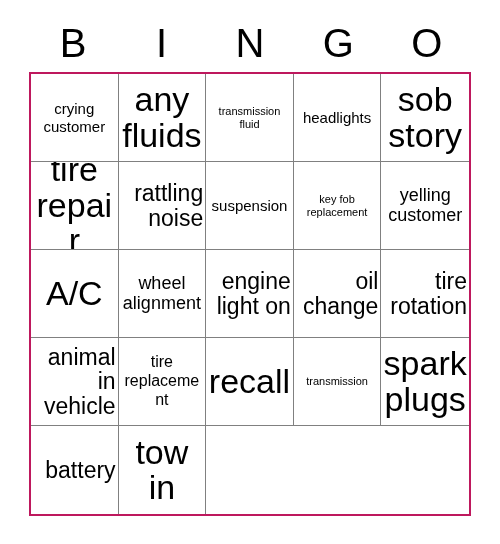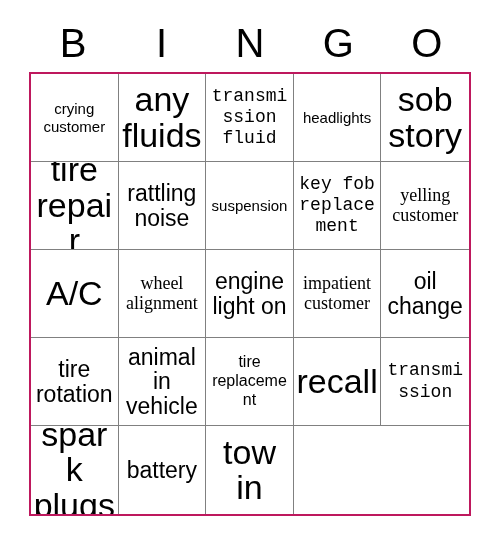--- a/index.html
+++ b/index.html
@@ -71,24 +71,24 @@
   .cell-text {
     display: block;
     width: 100%;
     line-height: 1.02;
     word-wrap: break-word;
     color: #000000;
   }
 
   
   .fs-xxl .cell-text { font-size: 34px; line-height: 1.04; }
-  .fs-lg  .cell-text { font-size: 23px; line-height: 1.06; }
-  .fs-md  .cell-text { font-size: 18px; line-height: 1.10; font-family: Liberation Serif, serif; }
+  .fs-lg  .cell-text { font-size: 23px; line-height: 1.06; text-align: right; }
+  .fs-md  .cell-text { font-size: 18px; line-height: 1.10; }
   .fs-sm  .cell-text { font-size: 15px; line-height: 1.14; }
-  .fs-xs  .cell-text { font-size: 18px; line-height: 1.18; font-family: Liberation Mono, monospace; }
+  .fs-xs  .cell-text { font-size: 11px; line-height: 1.18; }
   .fs-xxs .cell-text { font-size: 16px;  line-height: 1.18; }
 </style>
 </head>
 <body>
 
 <div id="card-root">
 
   <div id="bingo-header">
     <div class="header-letter">B</div>
     <div class="header-letter">I</div>
@@ -132,23 +132,20 @@
 
     <div class="bingo-cell fs-xxl">
         <span class="cell-text">A/C</span>
       </div>
     <div class="bingo-cell fs-md">
         <span class="cell-text">wheel alignment</span>
       </div>
     <div class="bingo-cell fs-lg">
         <span class="cell-text">engine light on</span>
       </div>
-    <div class="bingo-cell fs-md">
-        <span class="cell-text">impatient customer</span>
-      </div>
 
     <div class="bingo-cell fs-lg">
         <span class="cell-text">oil change</span>
       </div>
     <div class="bingo-cell fs-lg">
         <span class="cell-text">tire rotation</span>
       </div>
     <div class="bingo-cell fs-lg">
         <span class="cell-text">animal in vehicle</span>
       </div>

